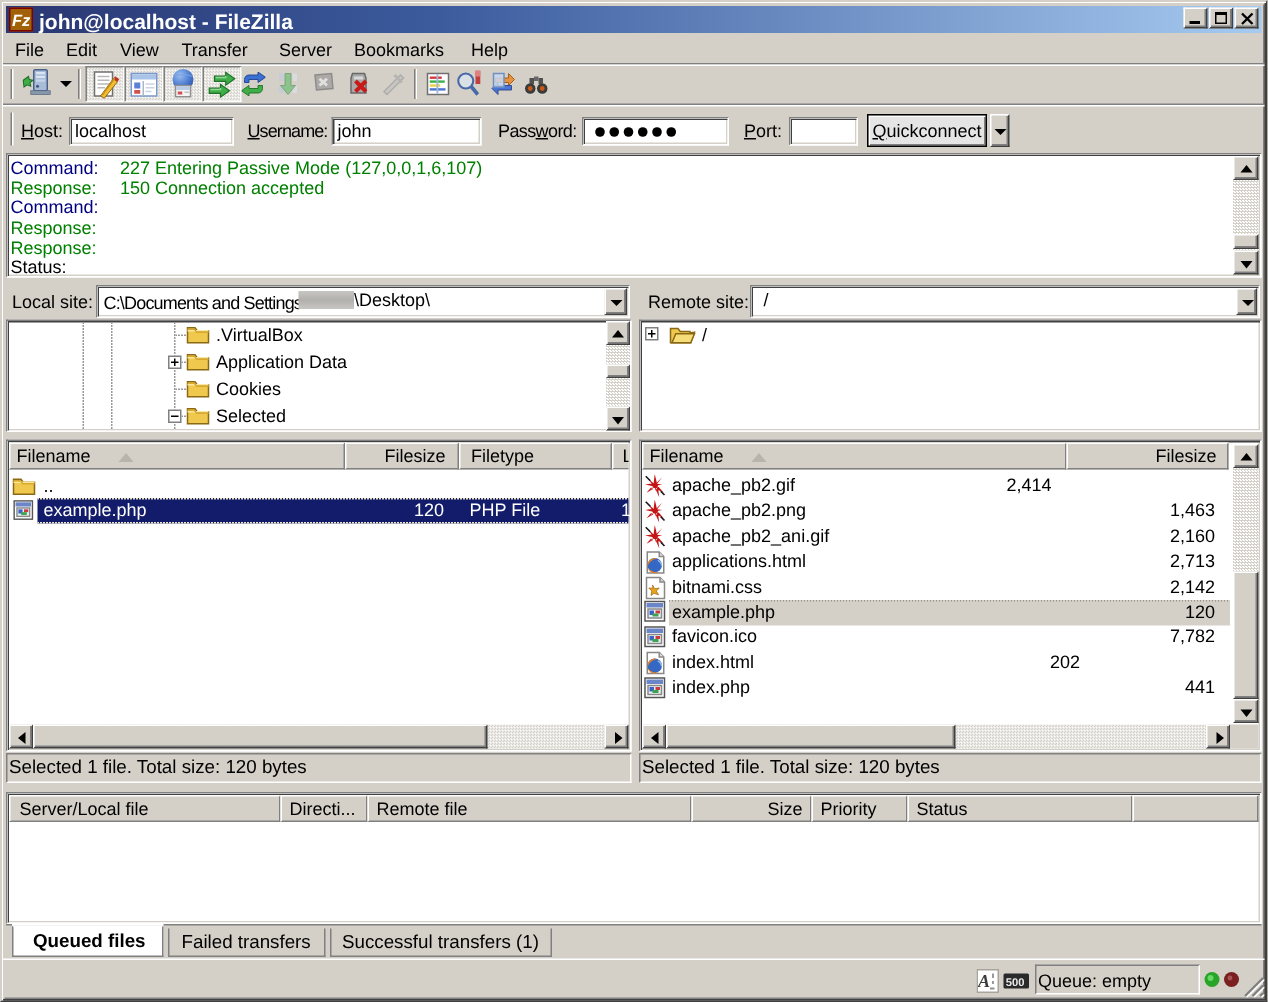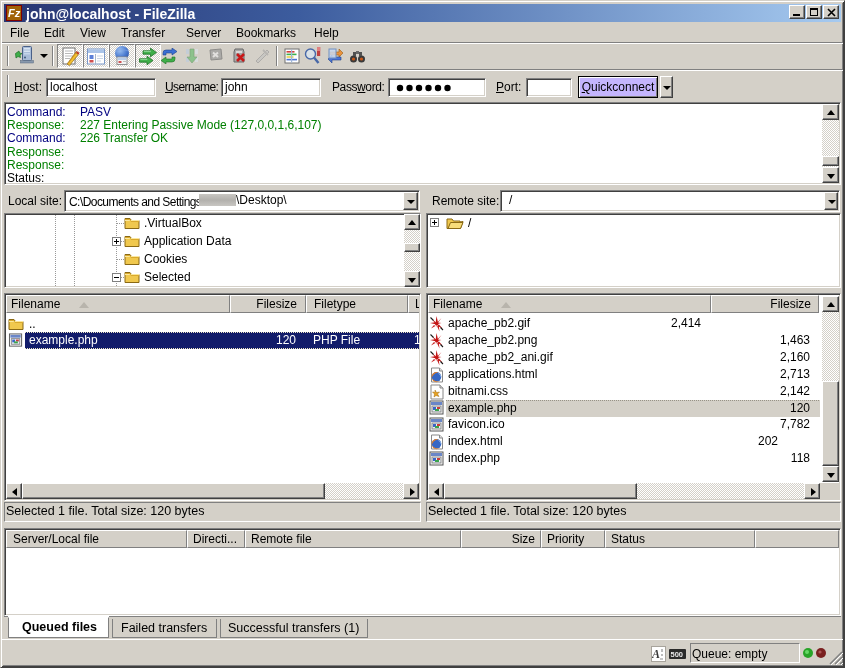--- a/index.html
+++ b/index.html
@@ -181,38 +181,37 @@
       <circle cx="4" cy="4" r="3.2"></circle>
       <circle cx="13.5" cy="4" r="3.2"></circle>
       <circle cx="23" cy="4" r="3.2"></circle>
       <circle cx="32.5" cy="4" r="3.2"></circle>
       <circle cx="42" cy="4" r="3.2"></circle>
       <circle cx="51.5" cy="4" r="3.2"></circle>
     </svg>
 </div>
 <div class="abs" style="left:496px;top:80px"><u>P</u>ort:</div>
 <div class="abs sunken" style="left:526px;top:78px;width:46px;height:19px;background:#fff"></div>
-<div class="abs" style="left:578px;top:76px;width:80px;height:22px;border:1px solid #000;background:#c4b5fd;box-shadow:inset 1px 1px 0 #fff,inset -1px -1px 0 #808080;text-align:center;line-height:20px"><u>Q</u>uickconnect</div>
+<div class="abs" style="left:578px;top:76px;width:80px;height:22px;border:1px solid #000;background:#e5e5e5;box-shadow:inset 1px 1px 0 #fff,inset -1px -1px 0 #808080;text-align:center;line-height:20px"><u>Q</u>uickconnect</div>
 <div class="abs raised" style="left:660px;top:76px;width:13px;height:22px;background:#d4d0c8">
  <span class="tri abs" style="left:2px;top:9px;border-left:4px solid transparent;border-right:4px solid transparent;border-top:4px solid #000"></span>
 </div>
 
 <div class="abs sunken" style="left:4px;top:102px;width:837px;height:83px;background:#fff"></div>
 <div id="log" style="position:absolute;left:7px;top:106px;line-height:13.2px">
     <div><span style="color:#000080">Command:</span></div>
     <div><span style="color:#008000">Response:</span></div>
     <div><span style="color:#000080">Command:</span></div>
     <div><span style="color:#008000">Response:</span></div>
     <div><span style="color:#008000">Response:</span></div>
     <div><span>Status:</span></div>
   </div>
 <div id="logv" style="position:absolute;left:80px;top:106px;line-height:13.2px">
-    <div style="color:#000080">PASV</div>
     <div style="color:#008000">227 Entering Passive Mode (127,0,0,1,6,107)</div>
-    <div style="color:#008000">226 Transfer OK</div>
+    <div style="color:#008000">150 Connection accepted</div>
   </div>
 
 <div class="abs dit" style="left:822px;top:104px;width:17px;height:79px"></div>
 <div class="abs raised" style="left:822px;top:104px;width:17px;height:16px;background:#d4d0c8">
     <span class="tri abs" style="left:4px;top:5px;border-left:4px solid transparent;border-right:4px solid transparent;border-bottom:5px solid #000"></span>
   </div>
 <div class="abs raised" style="left:822px;top:156px;width:17px;height:10px;background:#d4d0c8"></div>
 <div class="abs raised" style="left:822px;top:167px;width:17px;height:16px;background:#d4d0c8">
     <span class="tri abs" style="left:4px;top:6px;border-left:4px solid transparent;border-right:4px solid transparent;border-top:5px solid #000"></span>
   </div>
@@ -420,22 +419,22 @@
 <div class="abs" style="left:448px;top:417px">favicon.ico</div>
 <div class="abs" style="left:448px;top:434px">index.html</div>
 <div class="abs" style="left:448px;top:451px">index.php</div>
 <div class="abs" style="left:671px;top:316px;width:110px;">2,414</div>
 <div class="abs" style="left:700px;top:333px;width:110px;text-align:right">1,463</div>
 <div class="abs" style="left:700px;top:350px;width:110px;text-align:right">2,160</div>
 <div class="abs" style="left:700px;top:367px;width:110px;text-align:right">2,713</div>
 <div class="abs" style="left:700px;top:384px;width:110px;text-align:right">2,142</div>
 <div class="abs" style="left:700px;top:401px;width:110px;text-align:right">120</div>
 <div class="abs" style="left:700px;top:417px;width:110px;text-align:right">7,782</div>
-<div class="abs" style="left:668px;top:434px;width:110px;text-align:right">202</div>
-<div class="abs" style="left:700px;top:451px;width:110px;text-align:right">118</div>
+<div class="abs" style="left:700px;top:434px;width:110px;">202</div>
+<div class="abs" style="left:700px;top:451px;width:110px;text-align:right">441</div>
 </div>
 
 <div class="abs dit" style="left:822px;top:296px;width:17px;height:186px"></div>
 <div class="abs raised" style="left:822px;top:296px;width:17px;height:16px;background:#d4d0c8">
     <span class="tri abs" style="left:4px;top:5px;border-left:4px solid transparent;border-right:4px solid transparent;border-bottom:5px solid #000"></span>
   </div>
 <div class="abs raised" style="left:822px;top:381px;width:17px;height:85px;background:#d4d0c8"></div>
 <div class="abs raised" style="left:822px;top:466px;width:17px;height:16px;background:#d4d0c8">
     <span class="tri abs" style="left:4px;top:6px;border-left:4px solid transparent;border-right:4px solid transparent;border-top:5px solid #000"></span>
   </div>

